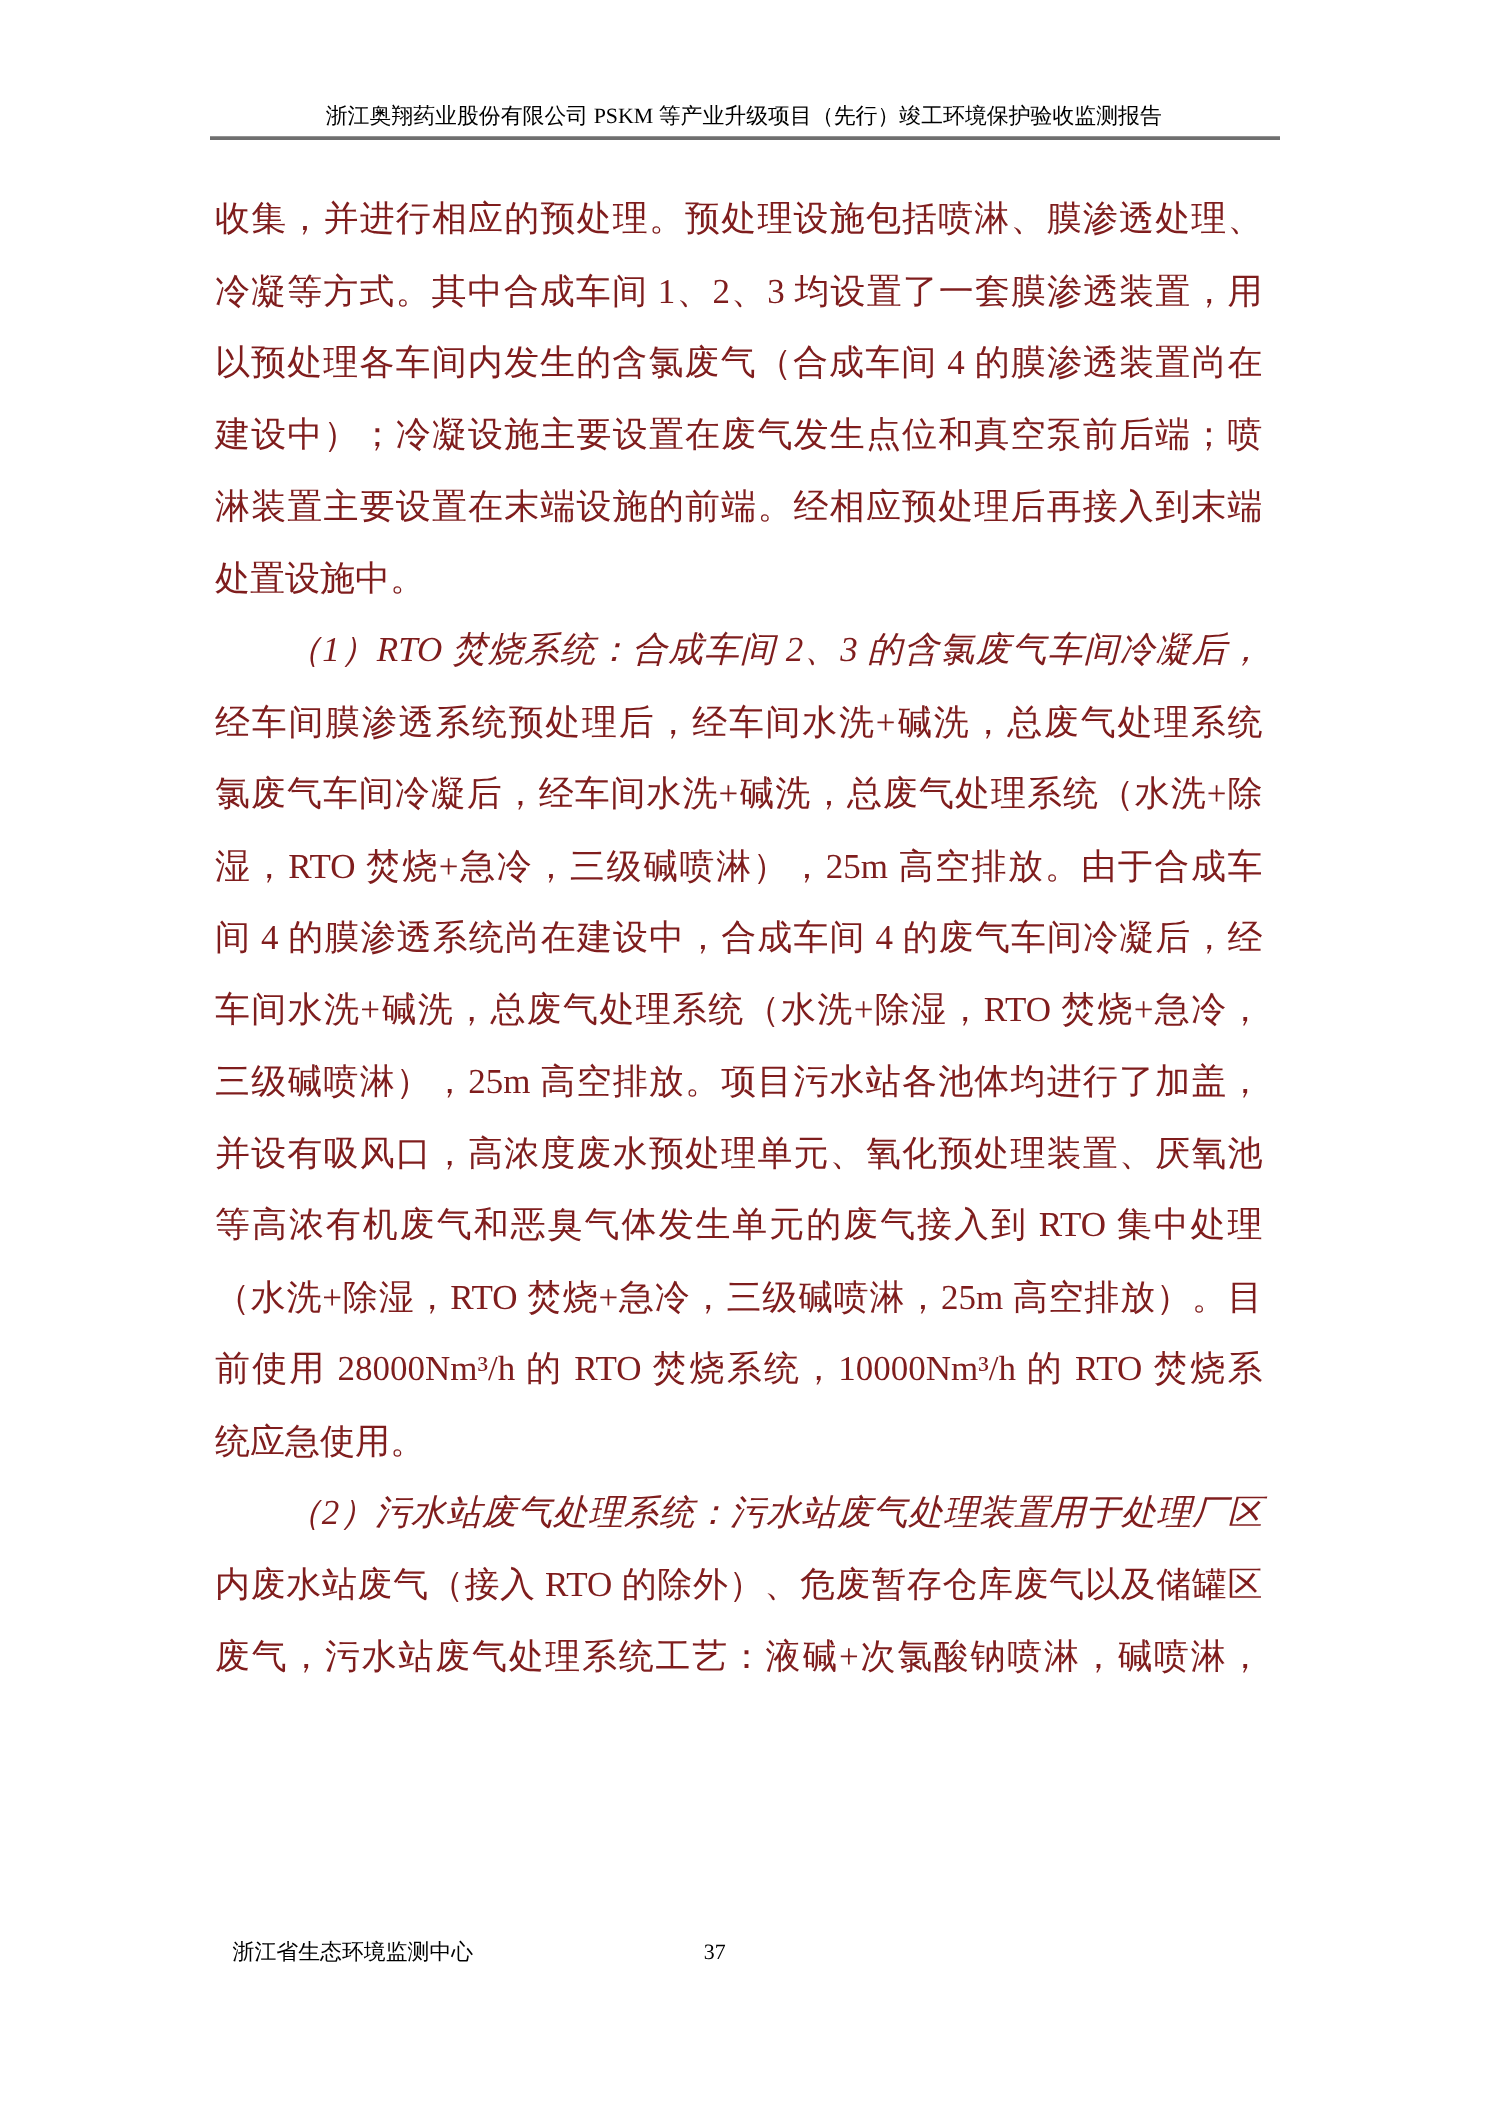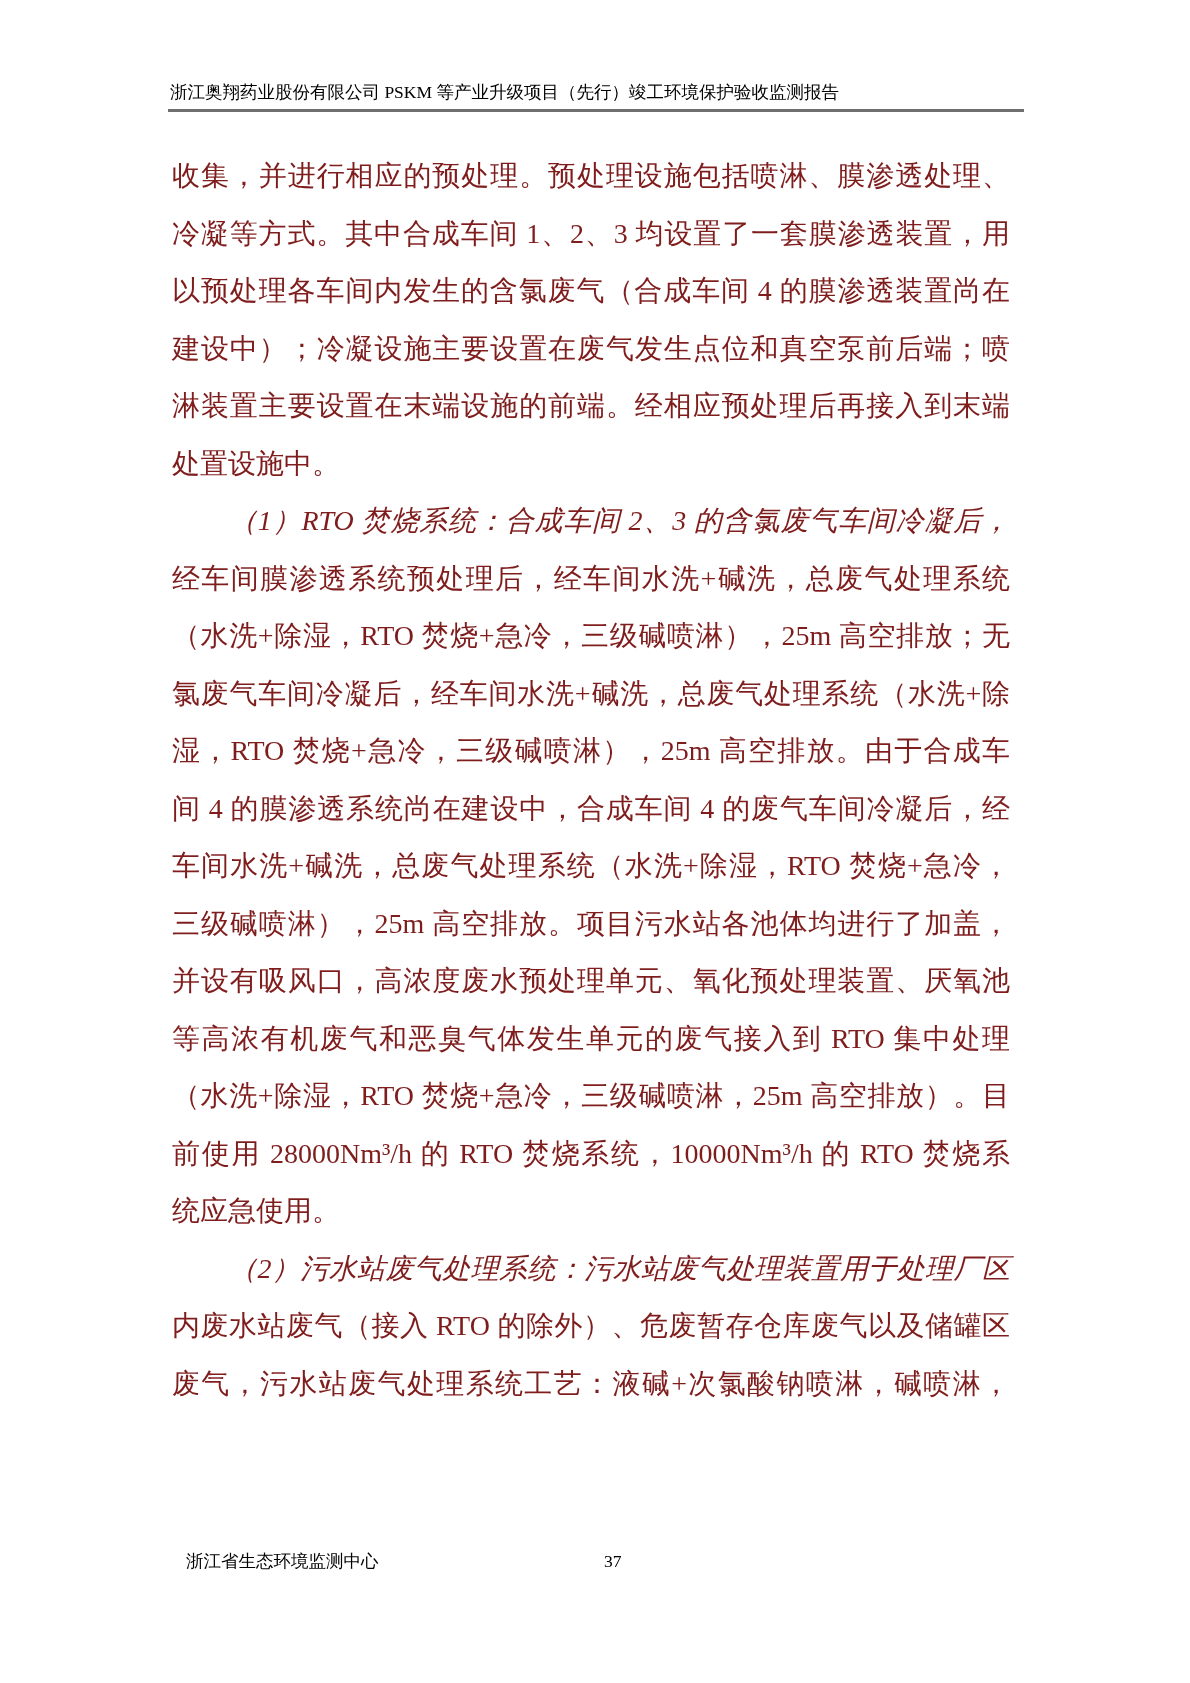--- a/index.html
+++ b/index.html
@@ -14,21 +14,21 @@
     background: #ffffff;
     font-family: "Liberation Serif", "DejaVu Serif", serif;
     color: #000000;
     overflow: hidden;
   }
   .doc-header {
     position: absolute;
     top: 80px;
     left: 170px;
     width: 850px;
-    text-align: left;
+    text-align: center;
     font-size: 17.5px;
     line-height: 24px;
     white-space: nowrap;
     color: #000000;
   }
   .doc-header-rule {
     position: absolute;
     top: 109px;
     left: 168px;
     width: 856px;
@@ -67,42 +67,40 @@
   }
   .footer-org {
     position: absolute;
     left: 186px;
     top: 0;
   }
   .footer-page-number {
     position: absolute;
     left: 563px;
     top: 0;
-    margin-left: 41px;
   }
 </style>
 </head>
 <body>
 
 <div class="page">
 
   <div class="doc-header">浙江奥翔药业股份有限公司 PSKM 等产业升级项目（先行）竣工环境保护验收监测报告</div>
 
   <div class="doc-header-rule"></div>
 
   <div class="body-text">
       <div class="line">收集，并进行相应的预处理。预处理设施包括喷淋、膜渗透处理、</div>
       <div class="line">冷凝等方式。其中合成车间 1、2、3 均设置了一套膜渗透装置，用</div>
       <div class="line">以预处理各车间内发生的含氯废气（合成车间 4 的膜渗透装置尚在</div>
       <div class="line">建设中）；冷凝设施主要设置在废气发生点位和真空泵前后端；喷</div>
       <div class="line">淋装置主要设置在末端设施的前端。经相应预处理后再接入到末端</div>
       <div class="line lastline">处置设施中。</div>
       <div class="line indent">（1）RTO 焚烧系统：合成车间 2、3 的含氯废气车间冷凝后，</div>
       <div class="line">经车间膜渗透系统预处理后，经车间水洗+碱洗，总废气处理系统</div>
-      <div class="line">（水洗+除湿，RTO 焚烧+急冷，三级碱喷淋），25m 高空排放；无</div>
       <div class="line">氯废气车间冷凝后，经车间水洗+碱洗，总废气处理系统（水洗+除</div>
       <div class="line">湿，RTO 焚烧+急冷，三级碱喷淋），25m 高空排放。由于合成车</div>
       <div class="line">间 4 的膜渗透系统尚在建设中，合成车间 4 的废气车间冷凝后，经</div>
       <div class="line">车间水洗+碱洗，总废气处理系统（水洗+除湿，RTO 焚烧+急冷，</div>
       <div class="line">三级碱喷淋），25m 高空排放。项目污水站各池体均进行了加盖，</div>
       <div class="line">并设有吸风口，高浓度废水预处理单元、氧化预处理装置、厌氧池</div>
       <div class="line">等高浓有机废气和恶臭气体发生单元的废气接入到 RTO 集中处理</div>
       <div class="line">（水洗+除湿，RTO 焚烧+急冷，三级碱喷淋，25m 高空排放）。目</div>
       <div class="line">前使用 28000Nm³/h 的 RTO 焚烧系统，10000Nm³/h 的 RTO 焚烧系</div>
       <div class="line lastline">统应急使用。</div>

